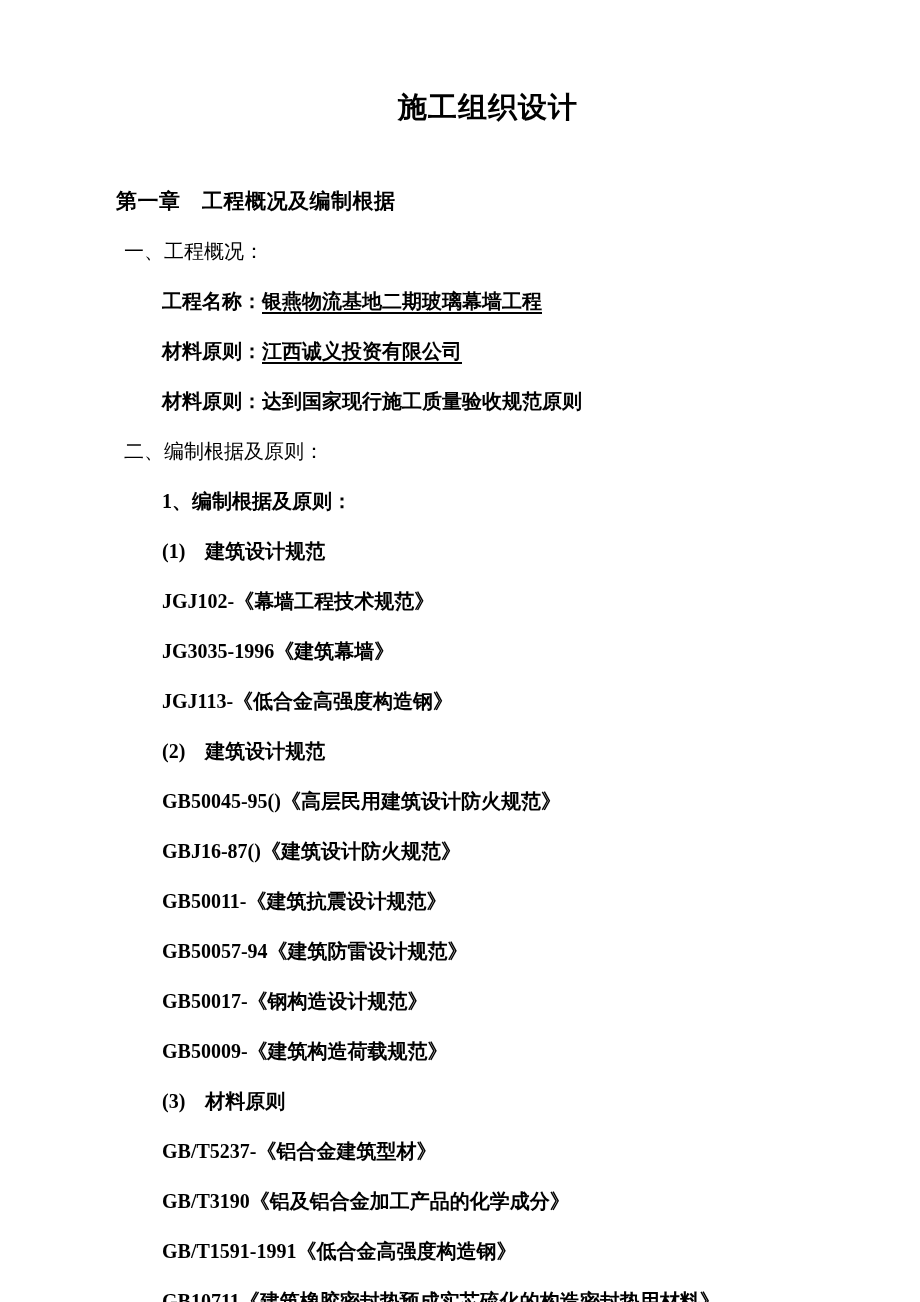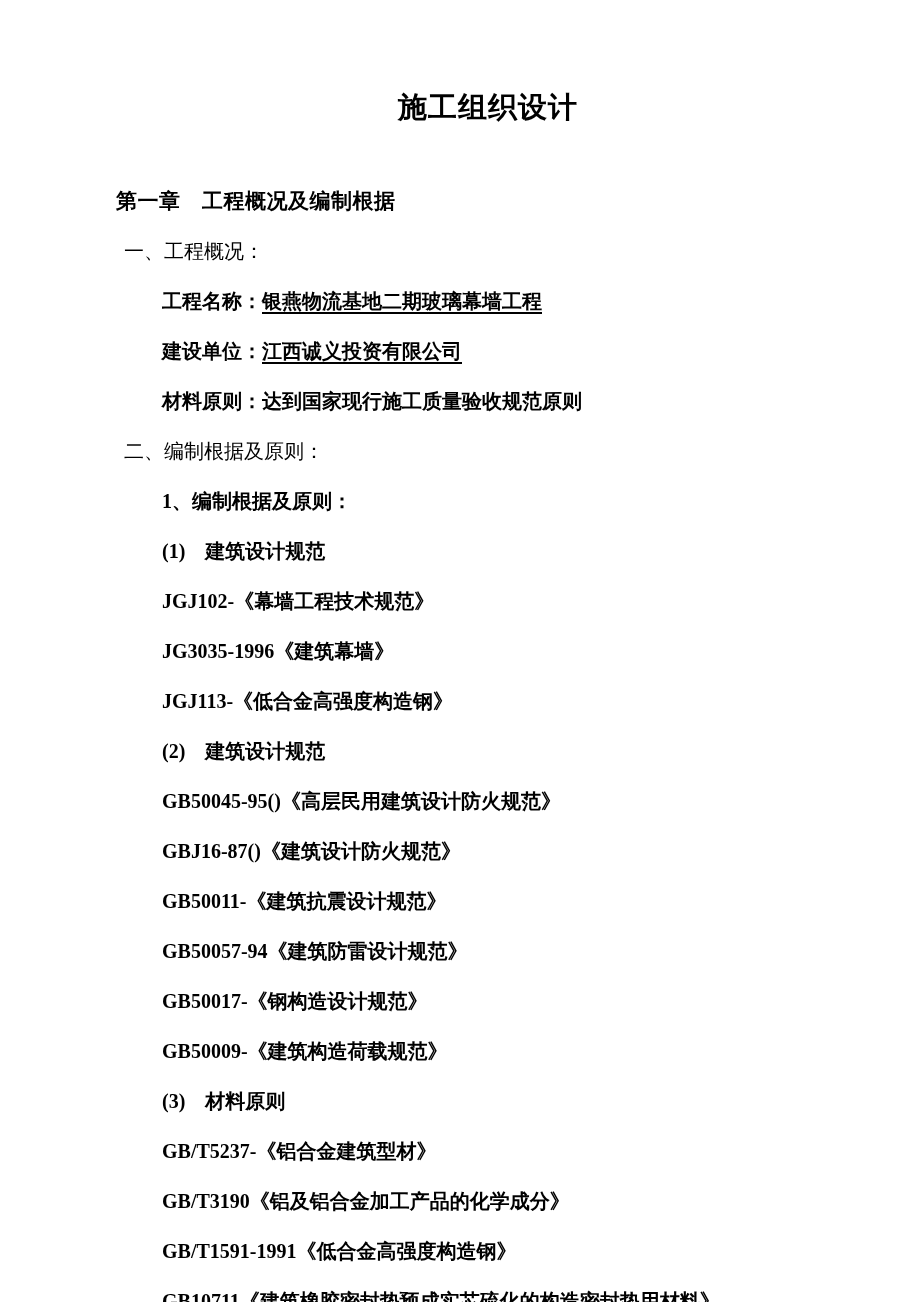--- a/index.html
+++ b/index.html
@@ -55,21 +55,21 @@
 <body>
 
 <div class="page">
   <h1 class="doc-title">施工组织设计</h1>
 
   <h2 class="chapter-heading">第一章　工程概况及编制根据</h2>
 
   <div class="paragraphs" id="paragraph-list">
       <p class="para indent-0">一、工程概况：</p>
       <p class="para indent-1"><span>工程名称：</span><span class="underlined">银燕物流基地二期玻璃幕墙工程</span></p>
-      <p class="para indent-1"><span>建设单位：</span><span class="underlined">江西诚义投资有限公司</span></p>
+      <p class="para indent-1"><span>材料原则：</span><span class="underlined">江西诚义投资有限公司</span></p>
       <p class="para indent-1">材料原则：达到国家现行施工质量验收规范原则</p>
       <p class="para indent-0">二、编制根据及原则：</p>
       <p class="para indent-1">1、编制根据及原则：</p>
       <p class="para indent-1">(1)　建筑设计规范</p>
       <p class="para indent-1">JGJ102-《幕墙工程技术规范》</p>
       <p class="para indent-1">JG3035-1996《建筑幕墙》</p>
       <p class="para indent-1">JGJ113-《低合金高强度构造钢》</p>
       <p class="para indent-1">(2)　建筑设计规范</p>
       <p class="para indent-1">GB50045-95()《高层民用建筑设计防火规范》</p>
       <p class="para indent-1">GBJ16-87()《建筑设计防火规范》</p>

